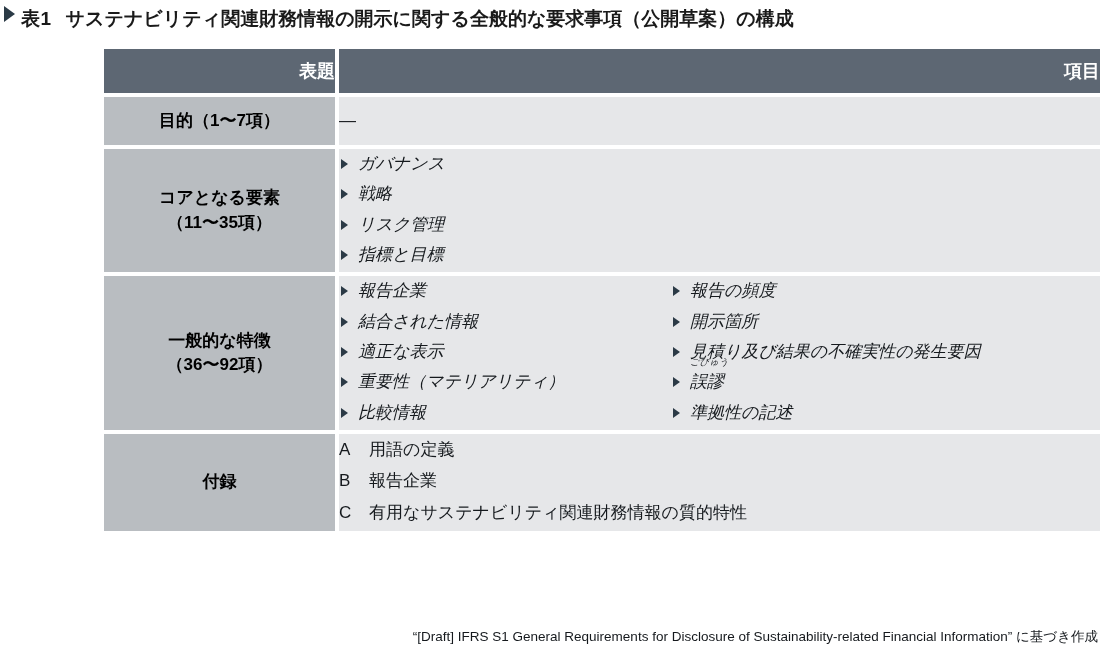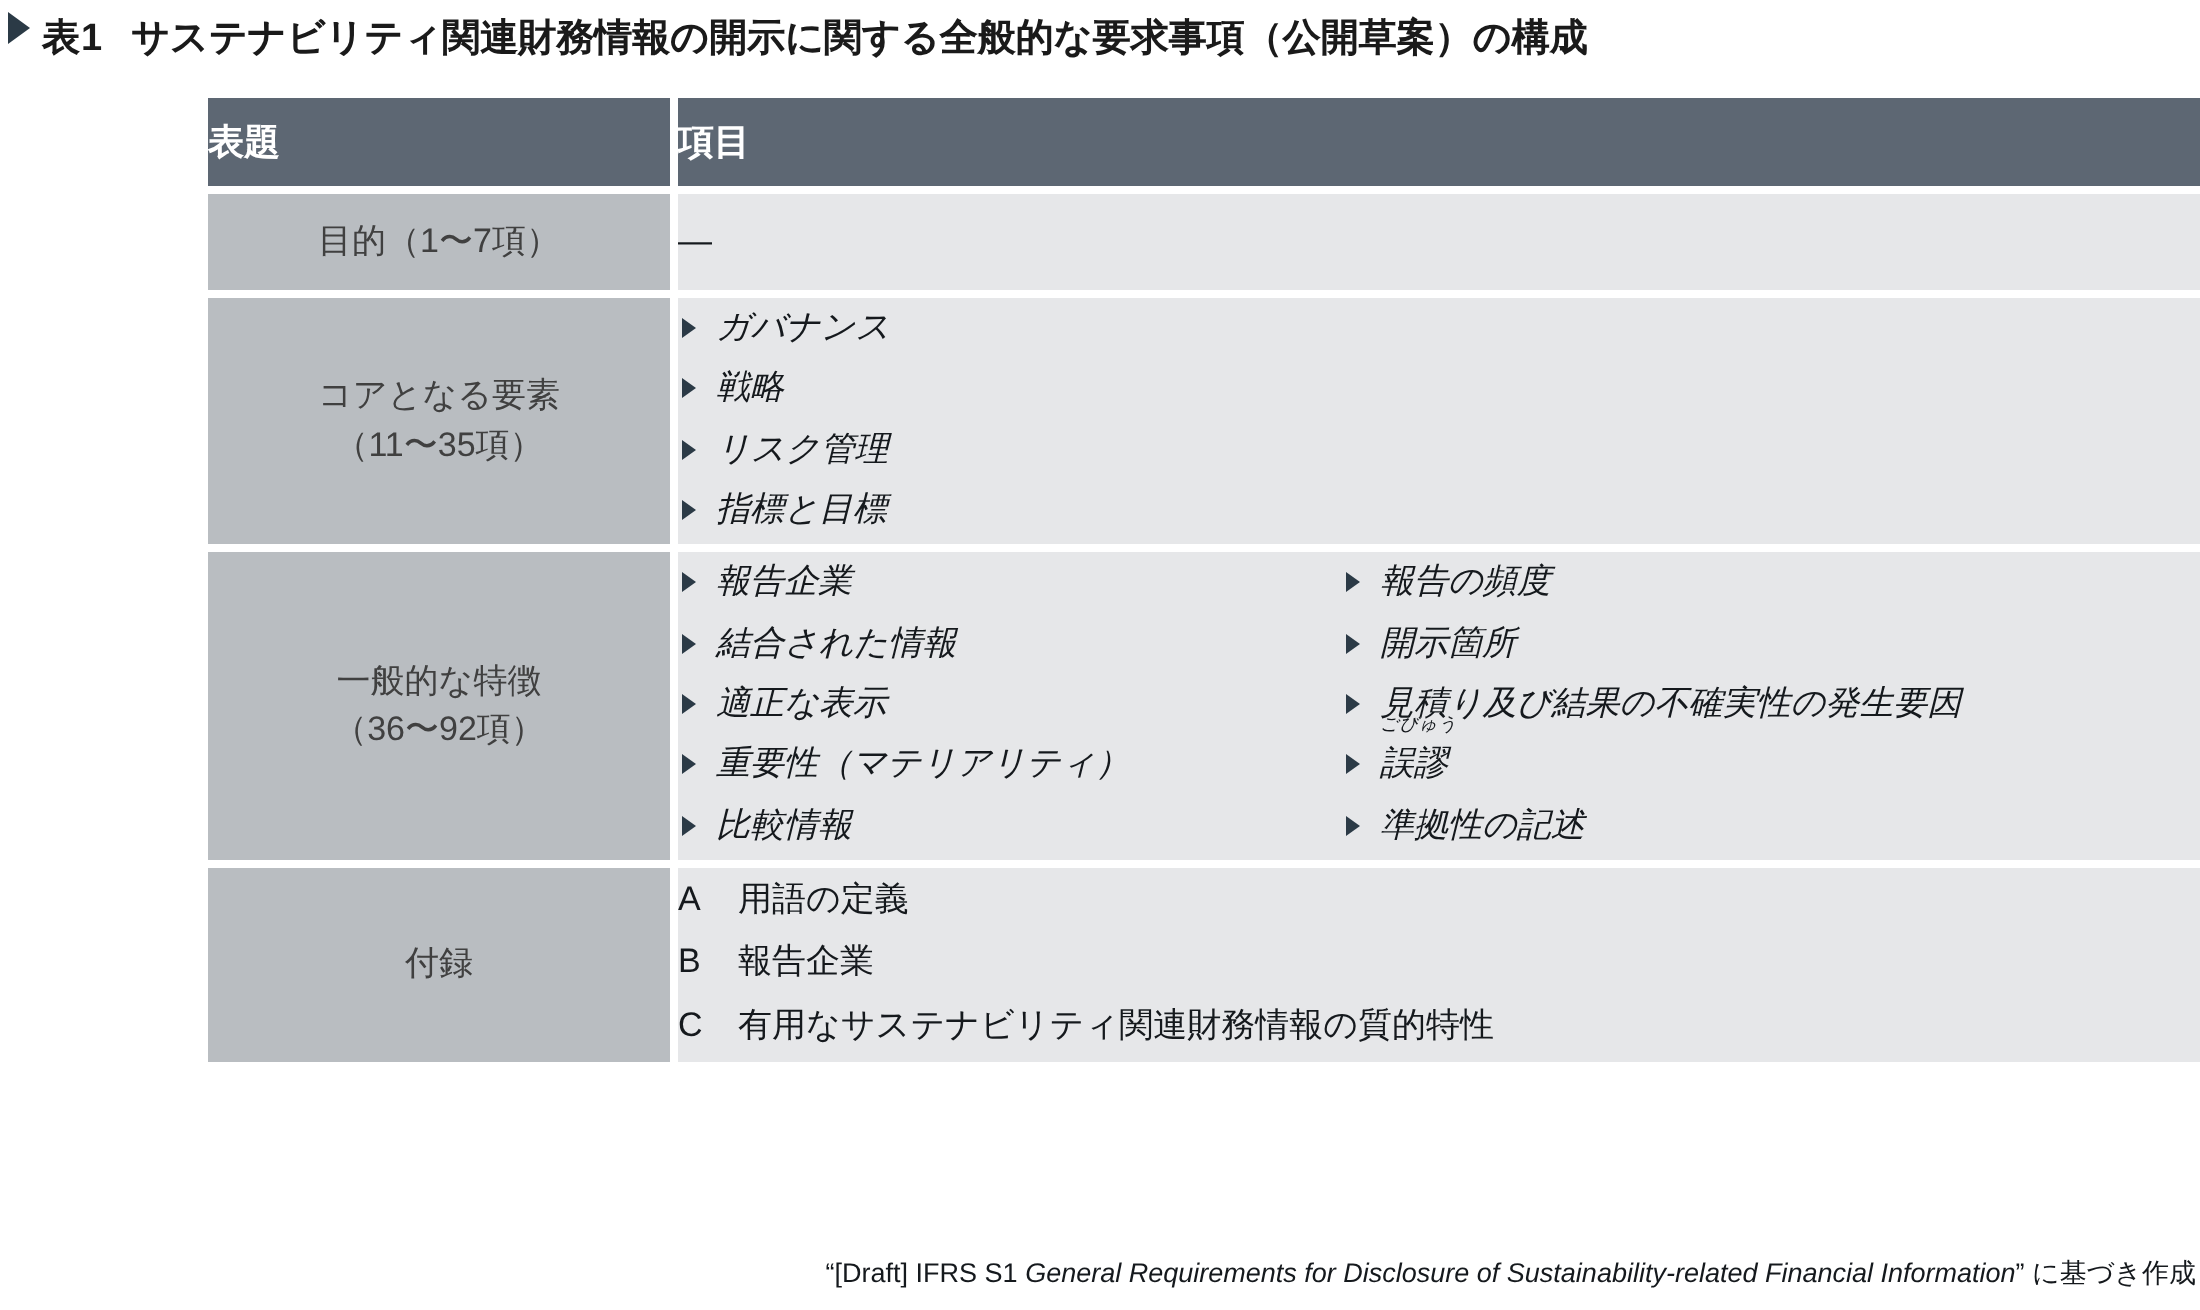--- a/index.html
+++ b/index.html
@@ -67,35 +67,35 @@
   .tbl th, .tbl td {
     vertical-align: middle;
     padding: 0;
   }
 
   .head-cell {
     background: #5d6773;
     color: #ffffff;
     font-size: 18px;
     font-weight: bold;
-    text-align: left;
+    text-align: right;
     height: 44px;
     line-height: 44px;
   }
   .head-cell.right {
     border-left: 4px solid #ffffff;
     margin-top: 34px;
   }
 
   .rowhead {
     background: #b9bdc1;
     font-size: 17px;
-    font-weight: normal;
+    font-weight: bold;
     text-align: center;
-    color: #404040;
+    color: #000000;
     line-height: 1.45;
   }
   .body-cell {
     background: #e6e7e9;
     border-left: 4px solid #ffffff;
     font-size: 17px;
     color: #15191d;
     padding: 10px 0 10px 22px;
     line-height: 1.55;
   }
@@ -172,21 +172,21 @@
 
   
   .source {
     position: absolute;
     right: 2px;
     top: 628px;
     font-size: 13.5px;
     color: #15191d;
     white-space: nowrap;
   }
-  .source .ital { font-style: italic; }
+  .source .ital { }
 </style>
 </head>
 <body>
 
 <div class="page">
 
   <div class="caption">
     <span class="caption-marker"></span>
     <span class="caption-label">表1</span>
     <span class="caption-title">サステナビリティ関連財務情報の開示に関する全般的な要求事項（公開草案）の構成</span>

